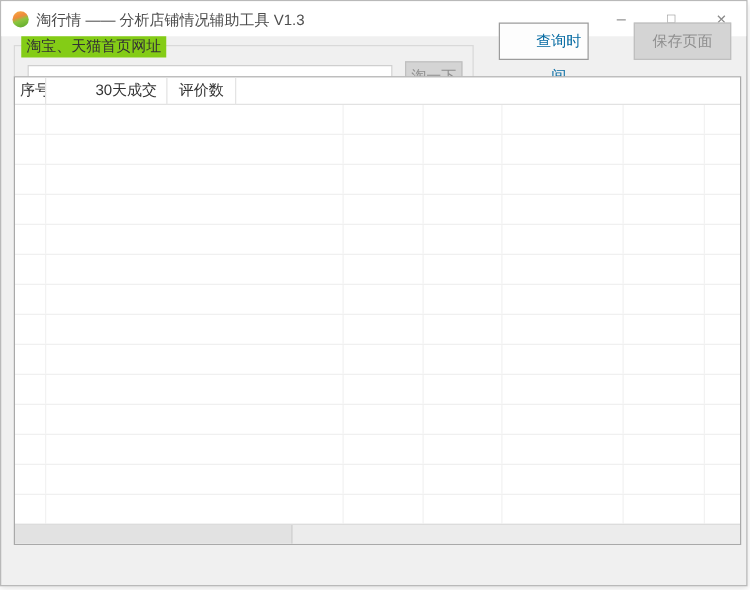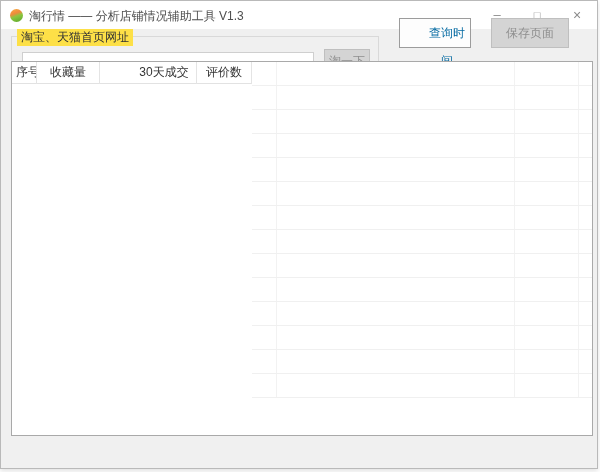--- a/index.html
+++ b/index.html
@@ -27,46 +27,46 @@
   }
   .win-min { right:80px; }
   .win-max { right:40px; font-size:11px; }
   .win-close { right:0; font-size:14px; }
   
   .groupbox {
     position:absolute; left:10px; top:35px; width:368px; height:48px;
     border:1px solid #d9d9d9;
   }
   .groupbox-label {
-    position:absolute; left:5px; top:-8px; padding:0 4px; background:#fde047;
+    position:absolute; left:5px; top:-8px; padding:0 4px; background:#84cc16;
     font-size:12px; color:#333333; white-space:nowrap;
   }
   .url-input {
     position:absolute; left:10px; top:15px; width:292px; height:18px;
     background:#ffffff; border:1px solid #cfcfcf; font-size:12px;
     padding:0 3px; outline:none;
   }
   .btn {
     position:absolute; font-size:12px; text-align:center;
     font-family:"Liberation Sans", sans-serif;
   }
   .btn-disabled {
     background:#d4d4d4; border:1px solid #bfbfbf; color:#8f8f8f;
   }
   .btn-enabled {
     background:#fdfdfd; border:1px solid #9c9c9c; color:#0369a1;padding-left:24px;
   }
   .btn-tao { left:312px; top:12px; width:46px; height:24px; line-height:22px; }
   .btn-query { left:398px; top:17px; width:72px; height:30px; line-height:28px; }
-  .btn-save  { left:490px; top:17px; width:78px; height:30px; line-height:28px; }
+  .btn-save  { left:506px; top:17px; width:78px; height:30px; line-height:28px; }
   
   .listview {
     position:absolute; left:10px; top:60px; width:582px; height:375px;
     background:#ffffff; border:1px solid #a9a9a9;
-    display:flex; overflow:hidden;
+    display:flex; flex-direction:column; overflow:hidden;
   }
   .lv-header {
     display:flex; height:22px; background:#ffffff;
     border-bottom:1px solid #e2e2e2; flex:none;
   }
   .hcell {
     height:22px; line-height:21px; font-size:12px; color:#333333;
     border-right:1px solid #e4e4e4; overflow:hidden; white-space:nowrap;
   }
   .hleft   { text-align:left; padding-left:4px; }
@@ -107,21 +107,20 @@
     <input class="url-input" type="text" value="" style="">
     <div class="btn btn-disabled btn-tao">淘一下</div>
   </div>
 
   <div class="btn btn-enabled btn-query">查询时间</div>
   <div class="btn btn-disabled btn-save">保存页面</div>
 
   <div class="listview">
     <div class="lv-header">
       <div class="hcell hleft c0">序号</div>
-      <div class="hcell hcenter c3">收藏量</div>
       <div class="hcell hcenter c4">30天成交</div>
       <div class="hcell hcenter c6">评价数</div>
       <div class="hcell c7"></div>
     </div>
     <div class="lv-body">
         <div class="trow">
           <div class="cell c0"></div>
           <div class="cell c1"></div>
           <div class="cell c2"></div>
           <div class="cell c3"></div>

